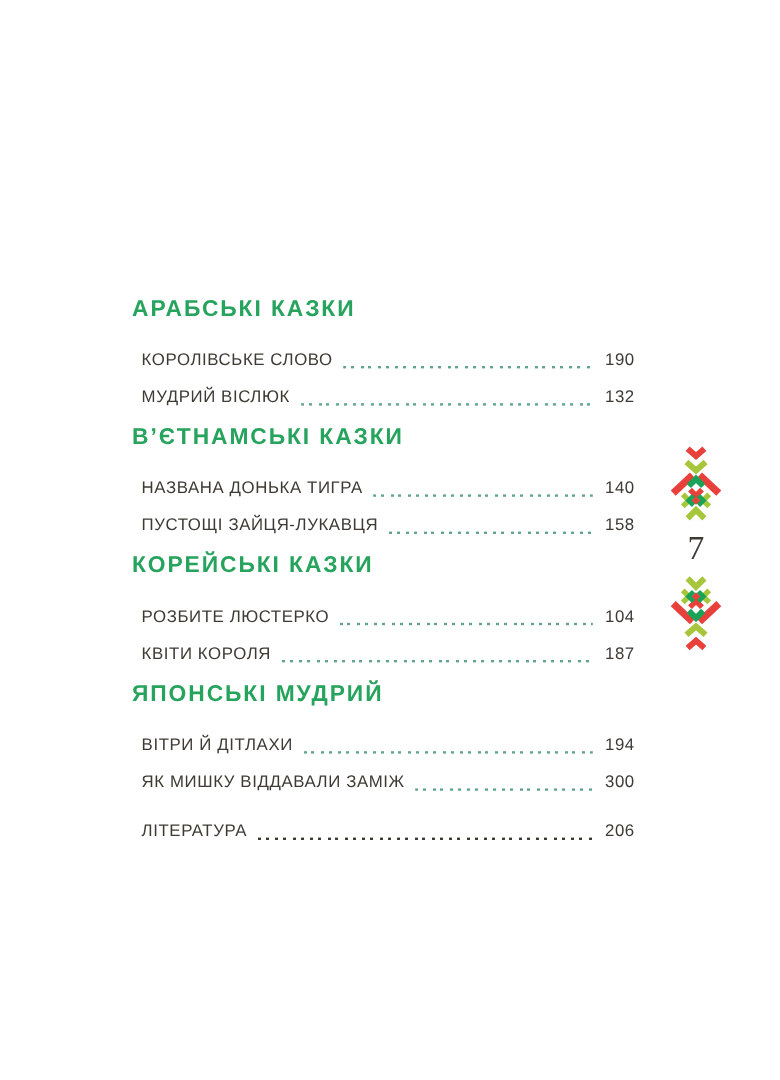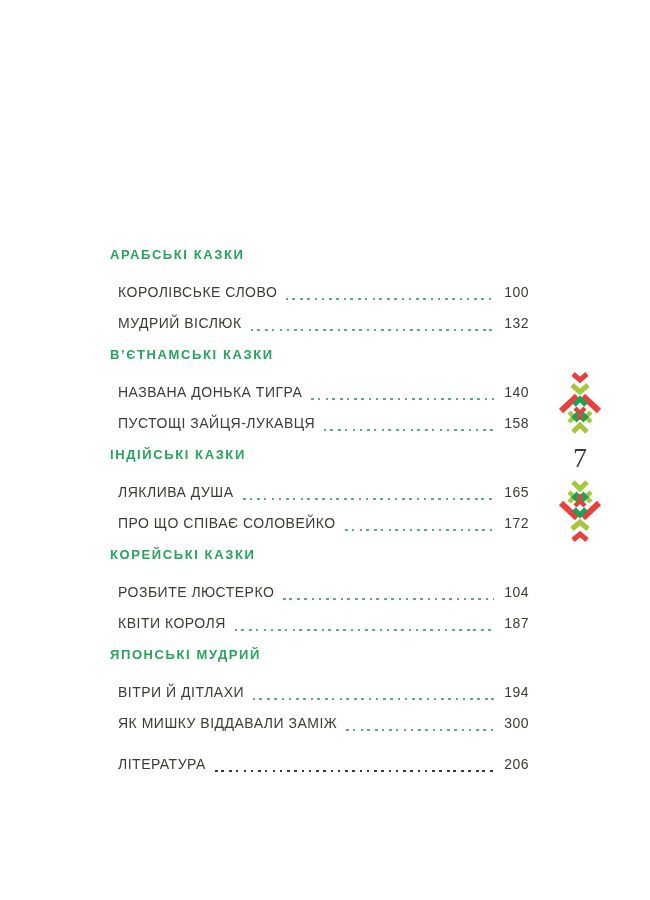--- a/index.html
+++ b/index.html
@@ -13,21 +13,21 @@
   }
 
   .toc {
     position: absolute;
     left: 110px; top: 247px;
     width: 419px;
   }
 
   .section-title {
     margin: 0 0 15px 0;
-    font-size: 13px;
+    font-size: 19px;
     font-weight: 700;
     letter-spacing: 1.6px;
     color: var(--header-green);
   }
 
   .toc-section { margin-bottom: 8px; }
 
   .toc-entry {
     display: flex;
     line-height: 31px;
@@ -83,52 +83,39 @@
 </head>
 <body style="--background: #ffffff;">
 
 <main class="toc">
   <div>
       <section class="toc-section">
         <h2 class="section-title">АРАБСЬКІ КАЗКИ</h2>
         <div class="toc-entry">
           <span class="entry-title">КОРОЛІВСЬКЕ СЛОВО</span>
           <span class="leader leader-teal"></span>
-          <span class="entry-page">100</span>
+          <span class="entry-page">190</span>
         </div>
         <div class="toc-entry">
           <span class="entry-title">МУДРИЙ ВІСЛЮК</span>
           <span class="leader leader-teal"></span>
           <span class="entry-page">132</span>
         </div>
       </section>
       <section class="toc-section">
         <h2 class="section-title">В’ЄТНАМСЬКІ КАЗКИ</h2>
         <div class="toc-entry">
           <span class="entry-title">НАЗВАНА ДОНЬКА ТИГРА</span>
           <span class="leader leader-teal"></span>
           <span class="entry-page">140</span>
         </div>
         <div class="toc-entry">
           <span class="entry-title">ПУСТОЩІ ЗАЙЦЯ-ЛУКАВЦЯ</span>
           <span class="leader leader-teal"></span>
           <span class="entry-page">158</span>
-        </div>
-      </section>
-      <section class="toc-section">
-        <h2 class="section-title">ІНДІЙСЬКІ КАЗКИ</h2>
-        <div class="toc-entry">
-          <span class="entry-title">ЛЯКЛИВА ДУША</span>
-          <span class="leader leader-teal"></span>
-          <span class="entry-page">165</span>
-        </div>
-        <div class="toc-entry">
-          <span class="entry-title">ПРО ЩО СПІВАЄ СОЛОВЕЙКО</span>
-          <span class="leader leader-teal"></span>
-          <span class="entry-page">172</span>
         </div>
       </section>
       <section class="toc-section">
         <h2 class="section-title">КОРЕЙСЬКІ КАЗКИ</h2>
         <div class="toc-entry">
           <span class="entry-title">РОЗБИТЕ ЛЮСТЕРКО</span>
           <span class="leader leader-teal"></span>
           <span class="entry-page">104</span>
         </div>
         <div class="toc-entry">

